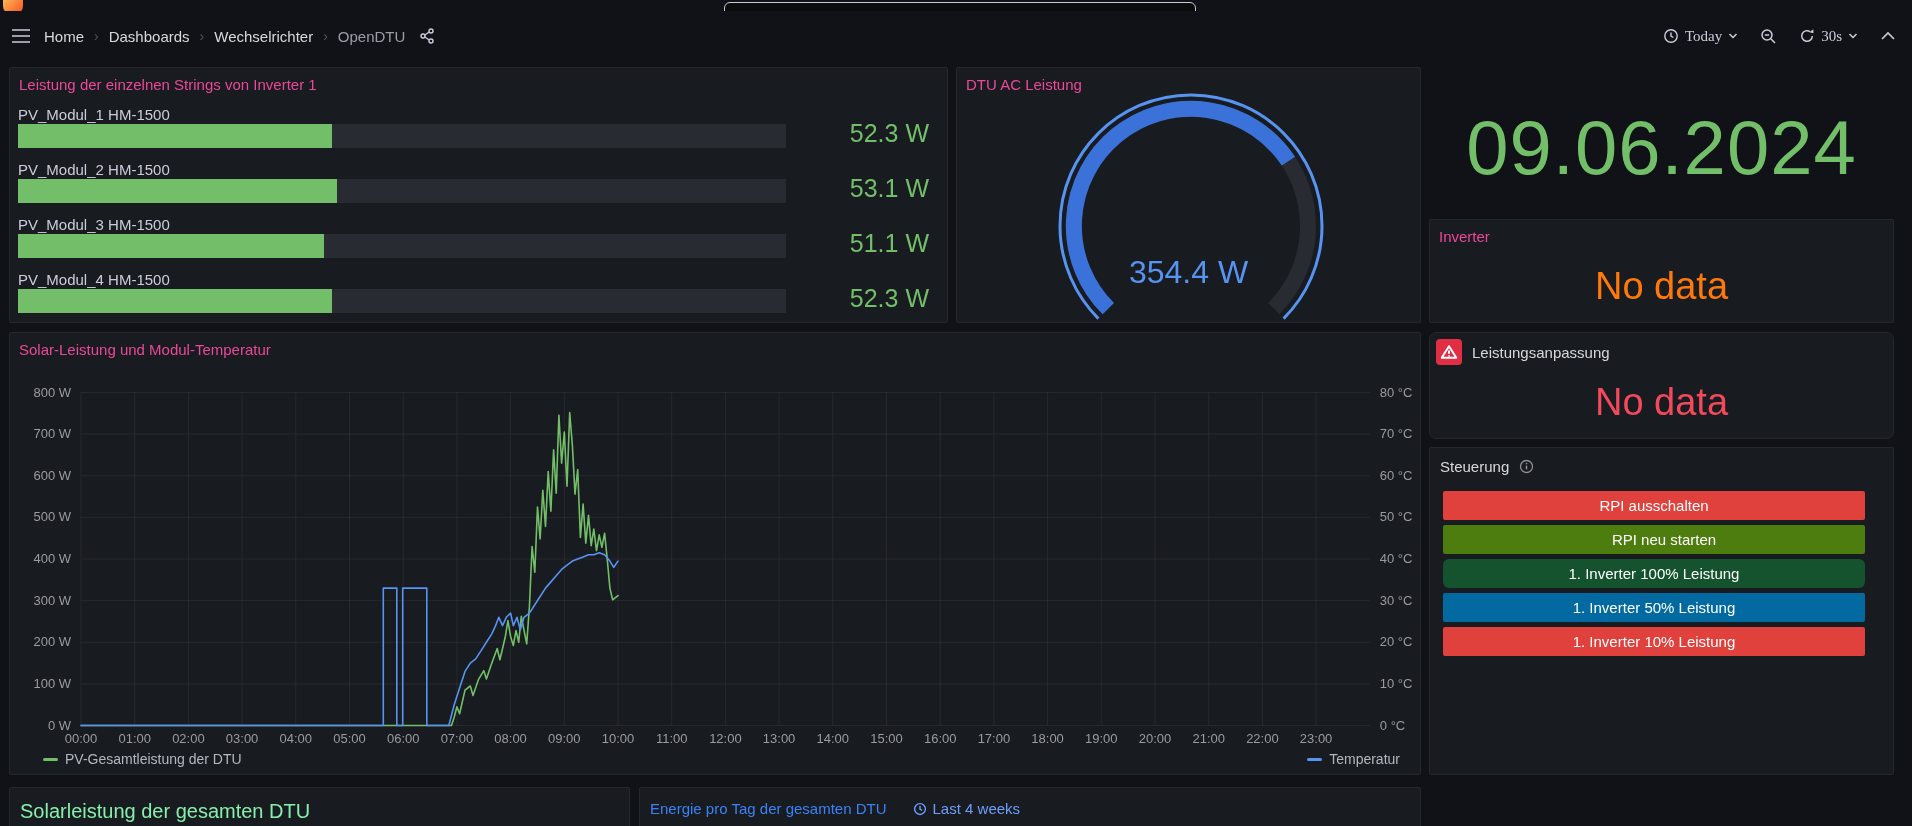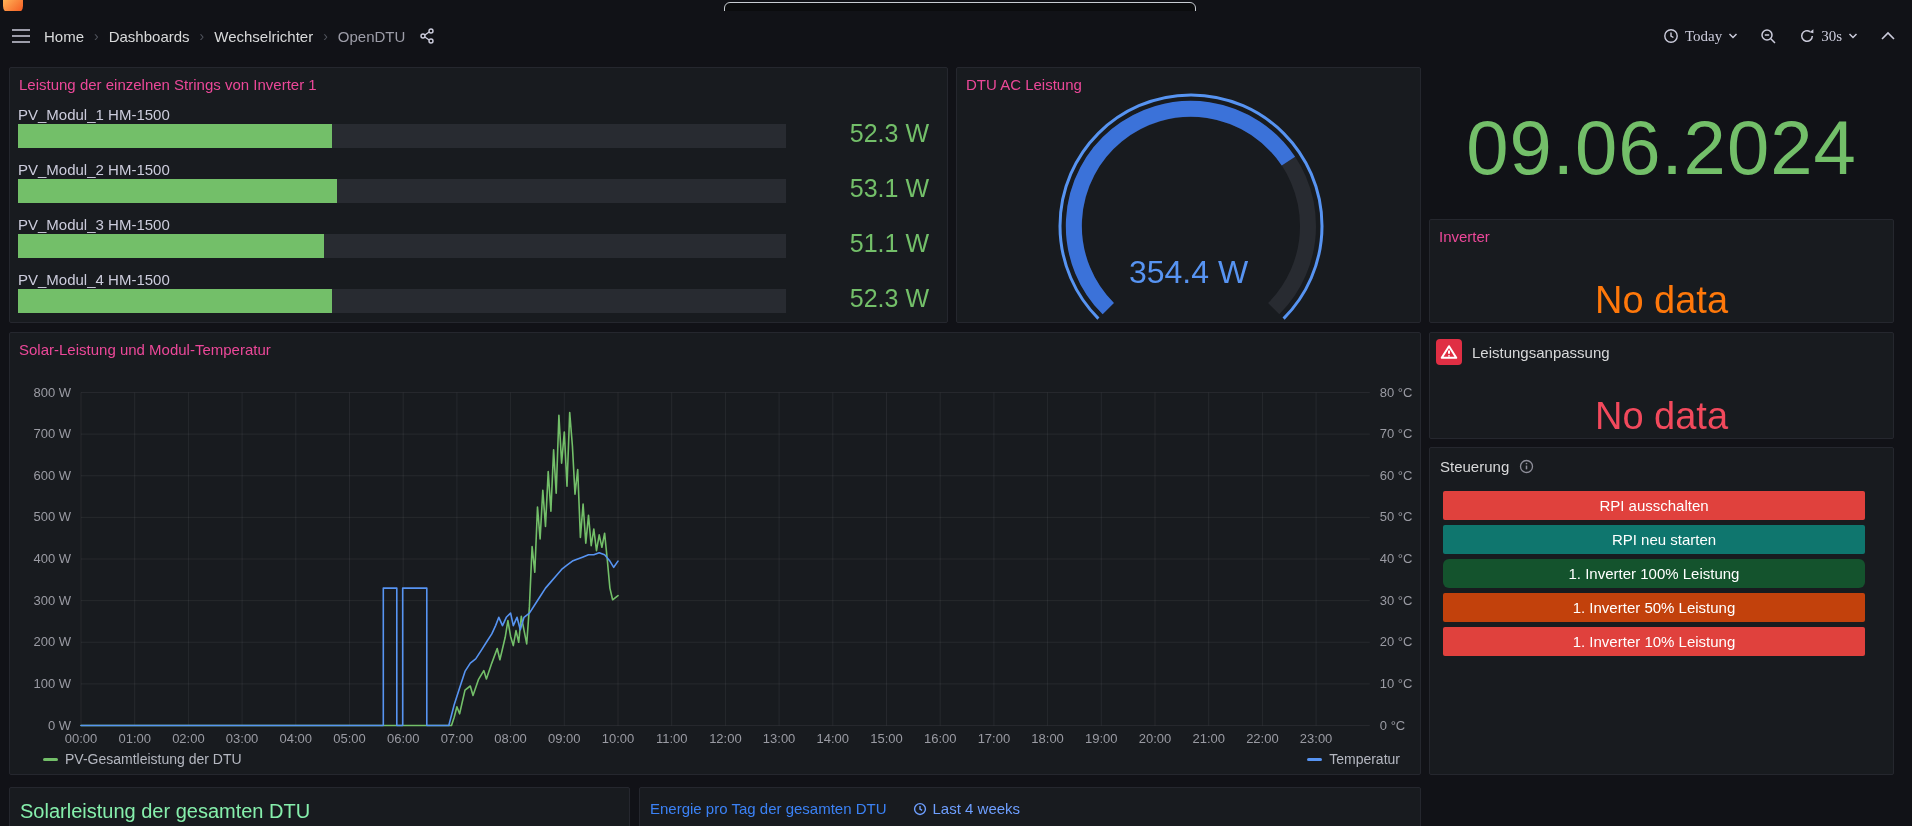--- a/index.html
+++ b/index.html
@@ -28,21 +28,21 @@
   
   .panel { position:absolute; background:#181b1f; border:1px solid #25272e; border-radius:2px; }
   .panel-title { position:absolute; left:9px; top:8px; font-size:15px; font-weight:500; color:#ec4899; white-space:nowrap; }
 
   #p-strings { left:9px; top:67px; width:939px; height:256px; }
   #p-gauge   { left:956px; top:67px; width:465px; height:256px; }
   #p-date    { left:1429px; top:67px; width:465px; height:140px; background:none; border:none;
                display:flex; align-items:center; justify-content:center; }
   #p-inverter{ left:1429px; top:219px; width:465px; height:104px; }
   #p-chart   { left:9px; top:332px; width:1412px; height:443px; }
-  #p-leist   { left:1429px; top:332px; width:465px; height:107px; }
+  #p-leist   { left:1429px; top:332px; width:465px; height:107px;border-radius:7px; }
   #p-steuer  { left:1429px; top:447px; width:465px; height:328px; }
   #p-bottom1 { left:9px; top:787px; width:621px; height:70px; }
   #p-bottom2 { left:639px; top:787px; width:782px; height:70px; }
 
   
   #bars { position:absolute; left:8px; top:38px; right:8px; }
   .barrow { position:relative; height:42px; margin-bottom:13px; }
   .bar-label { font-size:15px; color:#ccccdc; height:18px; line-height:18px; }
   .bar-track { position:absolute; left:0; top:18px; width:768px; height:24px; background:#282b31; }
   .bar-fill { height:100%; }
@@ -50,21 +50,21 @@
 
   
   #gauge-svg { position:absolute; left:0; top:0; }
   #gauge-value { position:absolute; left:0; right:0; top:186px; text-align:center; font-size:32px; font-weight:500; }
 
   
   #date-text { font-size:76px; font-weight:500; letter-spacing:1px;margin-top:20px; }
 
   .nodata { font-size:38px; }
   .center-rest { position:absolute; left:0; right:0; top:30px; bottom:0;
-    display:flex; align-items:flex-end; justify-content:center; }
+    display:flex; align-items:center; justify-content:center; }
 
   
   #ts-svg { position:absolute; left:0; top:0; }
   svg text { font-family:"Liberation Sans","DejaVu Sans",sans-serif; font-size:13px; fill:#9a9ba3; }
   .chart-legend { position:absolute; bottom:7px; display:flex; align-items:center; gap:7px;
     font-size:14px; color:#b4b7c0; }
   #legend-left { left:33px; }
   #legend-right { right:20px; }
   .legend-dash { width:15px; height:3px; border-radius:2px; }
 
@@ -315,23 +315,23 @@
   <div class="panel-header-row" style="left:10px; top:10px;">
     <span style="font-size:15px;font-weight:500;color:#d8d9da;">Steuerung</span>
     <svg class="ic" width="15" height="15" viewBox="0 0 16 16">
       <circle cx="8" cy="8" r="6.4" fill="none" stroke="#8e8e99" stroke-width="1.3"></circle>
       <path d="M8 7v4" stroke="#8e8e99" stroke-width="1.5"></path>
       <circle cx="8" cy="4.8" r="0.9" fill="#8e8e99"></circle>
     </svg>
   </div>
   <div id="steuer-buttons">
       <button class="btn" style="background: rgb(224, 65, 61);">RPI ausschalten</button>
-      <button class="btn" style="background: #0f766e; padding-left: 20px;">RPI neu starten</button>
+      <button class="btn" style="background: #4d7c0f; padding-left: 20px;">RPI neu starten</button>
       <button class="btn" style="background: #14532d; border-radius: 6px;">1. Inverter 100% Leistung</button>
-      <button class="btn" style="background: #c2410c;">1. Inverter 50% Leistung</button>
+      <button class="btn" style="background: #0369a1;">1. Inverter 50% Leistung</button>
       <button class="btn" style="background: rgb(224, 65, 61);">1. Inverter 10% Leistung</button>
     </div>
 </div>
 
 <div class="panel" id="p-bottom1">
   <div class="bottom-title-row">
     <span style="font-size:20px;font-weight:500;color:#86efac;">Solarleistung der gesamten DTU</span>
   </div>
 </div>
 <div class="panel" id="p-bottom2">

